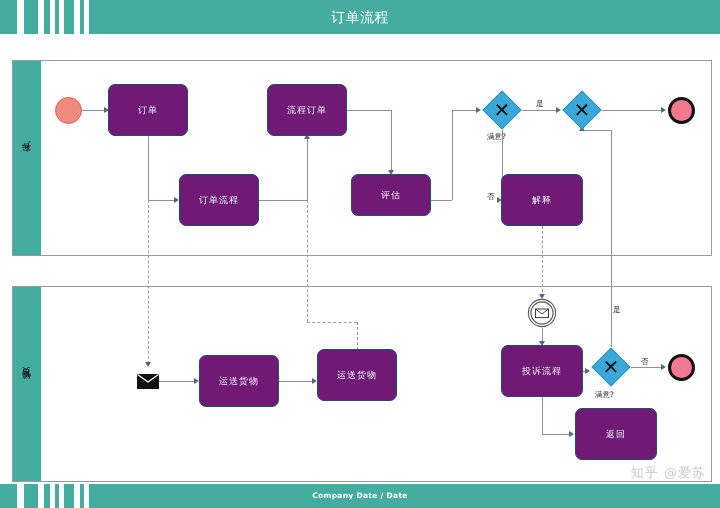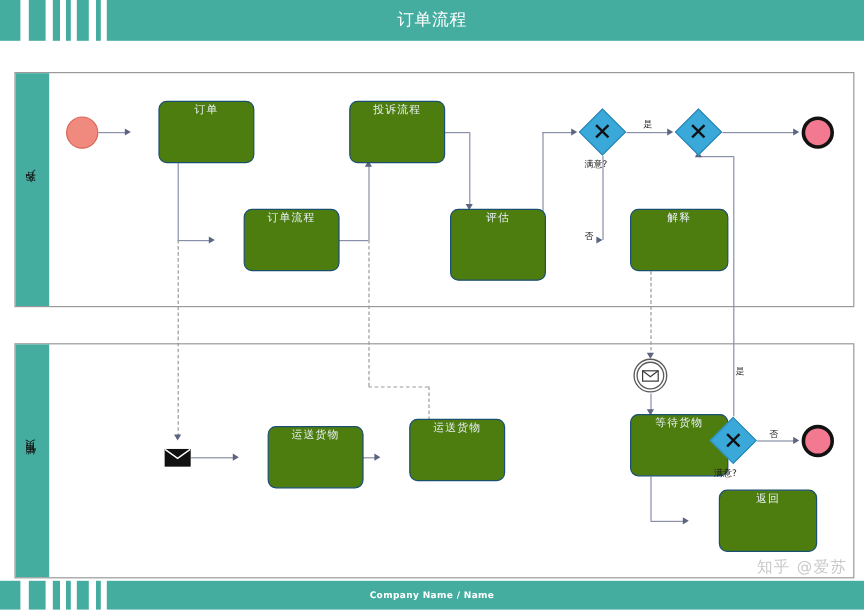--- a/index.html
+++ b/index.html
@@ -31,24 +31,24 @@
   }
   .lane-hdr span{
     position:absolute;left:50%;top:50%;
     transform:translate(-50%,-50%) rotate(180deg);
     writing-mode:vertical-rl;
     color:#111;font-size:9px;letter-spacing:2px;white-space:nowrap;
   }
 
   
   .task{
-    position:absolute;background:#4d7c0f;border:1px solid #1a4f72;
+    position:absolute;background:#701a75;border:1px solid #1a4f72;
     border-radius:7px;box-sizing:border-box;
-    display:flex;justify-content:center;
-    color:#eaf2f8;font-size:9px;letter-spacing:1px;margin-left:24px;
+    display:flex;align-items:center;justify-content:center;
+    color:#eaf2f8;font-size:9px;letter-spacing:1px;
   }
   .ev-start{
     position:absolute;width:27px;height:27px;border-radius:50%;
     background:#f08a7e;border:1.5px solid #d9675a;box-sizing:border-box;
   }
   .ev-end{
     position:absolute;width:27px;height:27px;border-radius:50%;
     background:#f2798f;border:3px solid #121212;box-sizing:border-box;
   }
   .gw{position:absolute;width:40px;height:40px;}
@@ -183,36 +183,36 @@
 <div class="dash-v" style="left:542px;top:226px;height:71px;"></div>
 <div class="arw arw-d" style="left:539px;top:294px;"></div>
 
 <div class="task" style="left:108px;top:84px;width:80px;height:52px;">
   <span>订单</span>
 </div>
 <div class="task" style="left:179px;top:174px;width:80px;height:52px;">
   <span>订单流程</span>
 </div>
 <div class="task" style="left:267px;top:84px;width:80px;height:52px;">
-  <span>投诉流程</span>
-</div>
-<div class="task" style="left:351px;top:174px;width:80px;height:60px;">
+  <span>流程订单</span>
+</div>
+<div class="task" style="left:351px;top:174px;width:80px;height:42px;">
   <span>评估</span>
 </div>
 <div class="task" style="left:501px;top:174px;width:82px;height:52px;">
   <span>解释</span>
 </div>
 <div class="task" style="left:199px;top:355px;width:80px;height:52px;">
   <span>运送货物</span>
 </div>
 <div class="task" style="left:317px;top:349px;width:80px;height:52px;">
   <span>运送货物</span>
 </div>
 <div class="task" style="left:501px;top:345px;width:82px;height:52px;">
-  <span>等待货物</span>
+  <span>投诉流程</span>
 </div>
 <div class="task" style="left:575px;top:408px;width:82px;height:52px;">
   <span>返回</span>
 </div>
 
 <div class="gw" style="left:482px;top:90px;">
   <i></i>
   <b>✕</b>
 </div>
 <div class="elbl" style="left:487px;top:132px;">满意?</div>
@@ -251,14 +251,14 @@
 <div class="wm">知乎 @爱苏</div>
 
 <div class="barstrip" style="top:484px;height:24px;">
   <div class="bar" style="left:0px;top:0;width:17px;height:24px;"></div>
   <div class="bar" style="left:24px;top:0;width:14px;height:24px;"></div>
   <div class="bar" style="left:44px;top:0;width:6px;height:24px;"></div>
   <div class="bar" style="left:55px;top:0;width:4px;height:24px;"></div>
   <div class="bar" style="left:64px;top:0;width:10px;height:24px;"></div>
   <div class="bar" style="left:80px;top:0;width:4px;height:24px;"></div>
   <div class="bar" style="left:89px;top:0;width:631px;height:24px;"></div>
-  <div class="ftr-title">Company Name / Name</div>
+  <div class="ftr-title">Company Date / Date</div>
 </div>
 
 </body></html>

